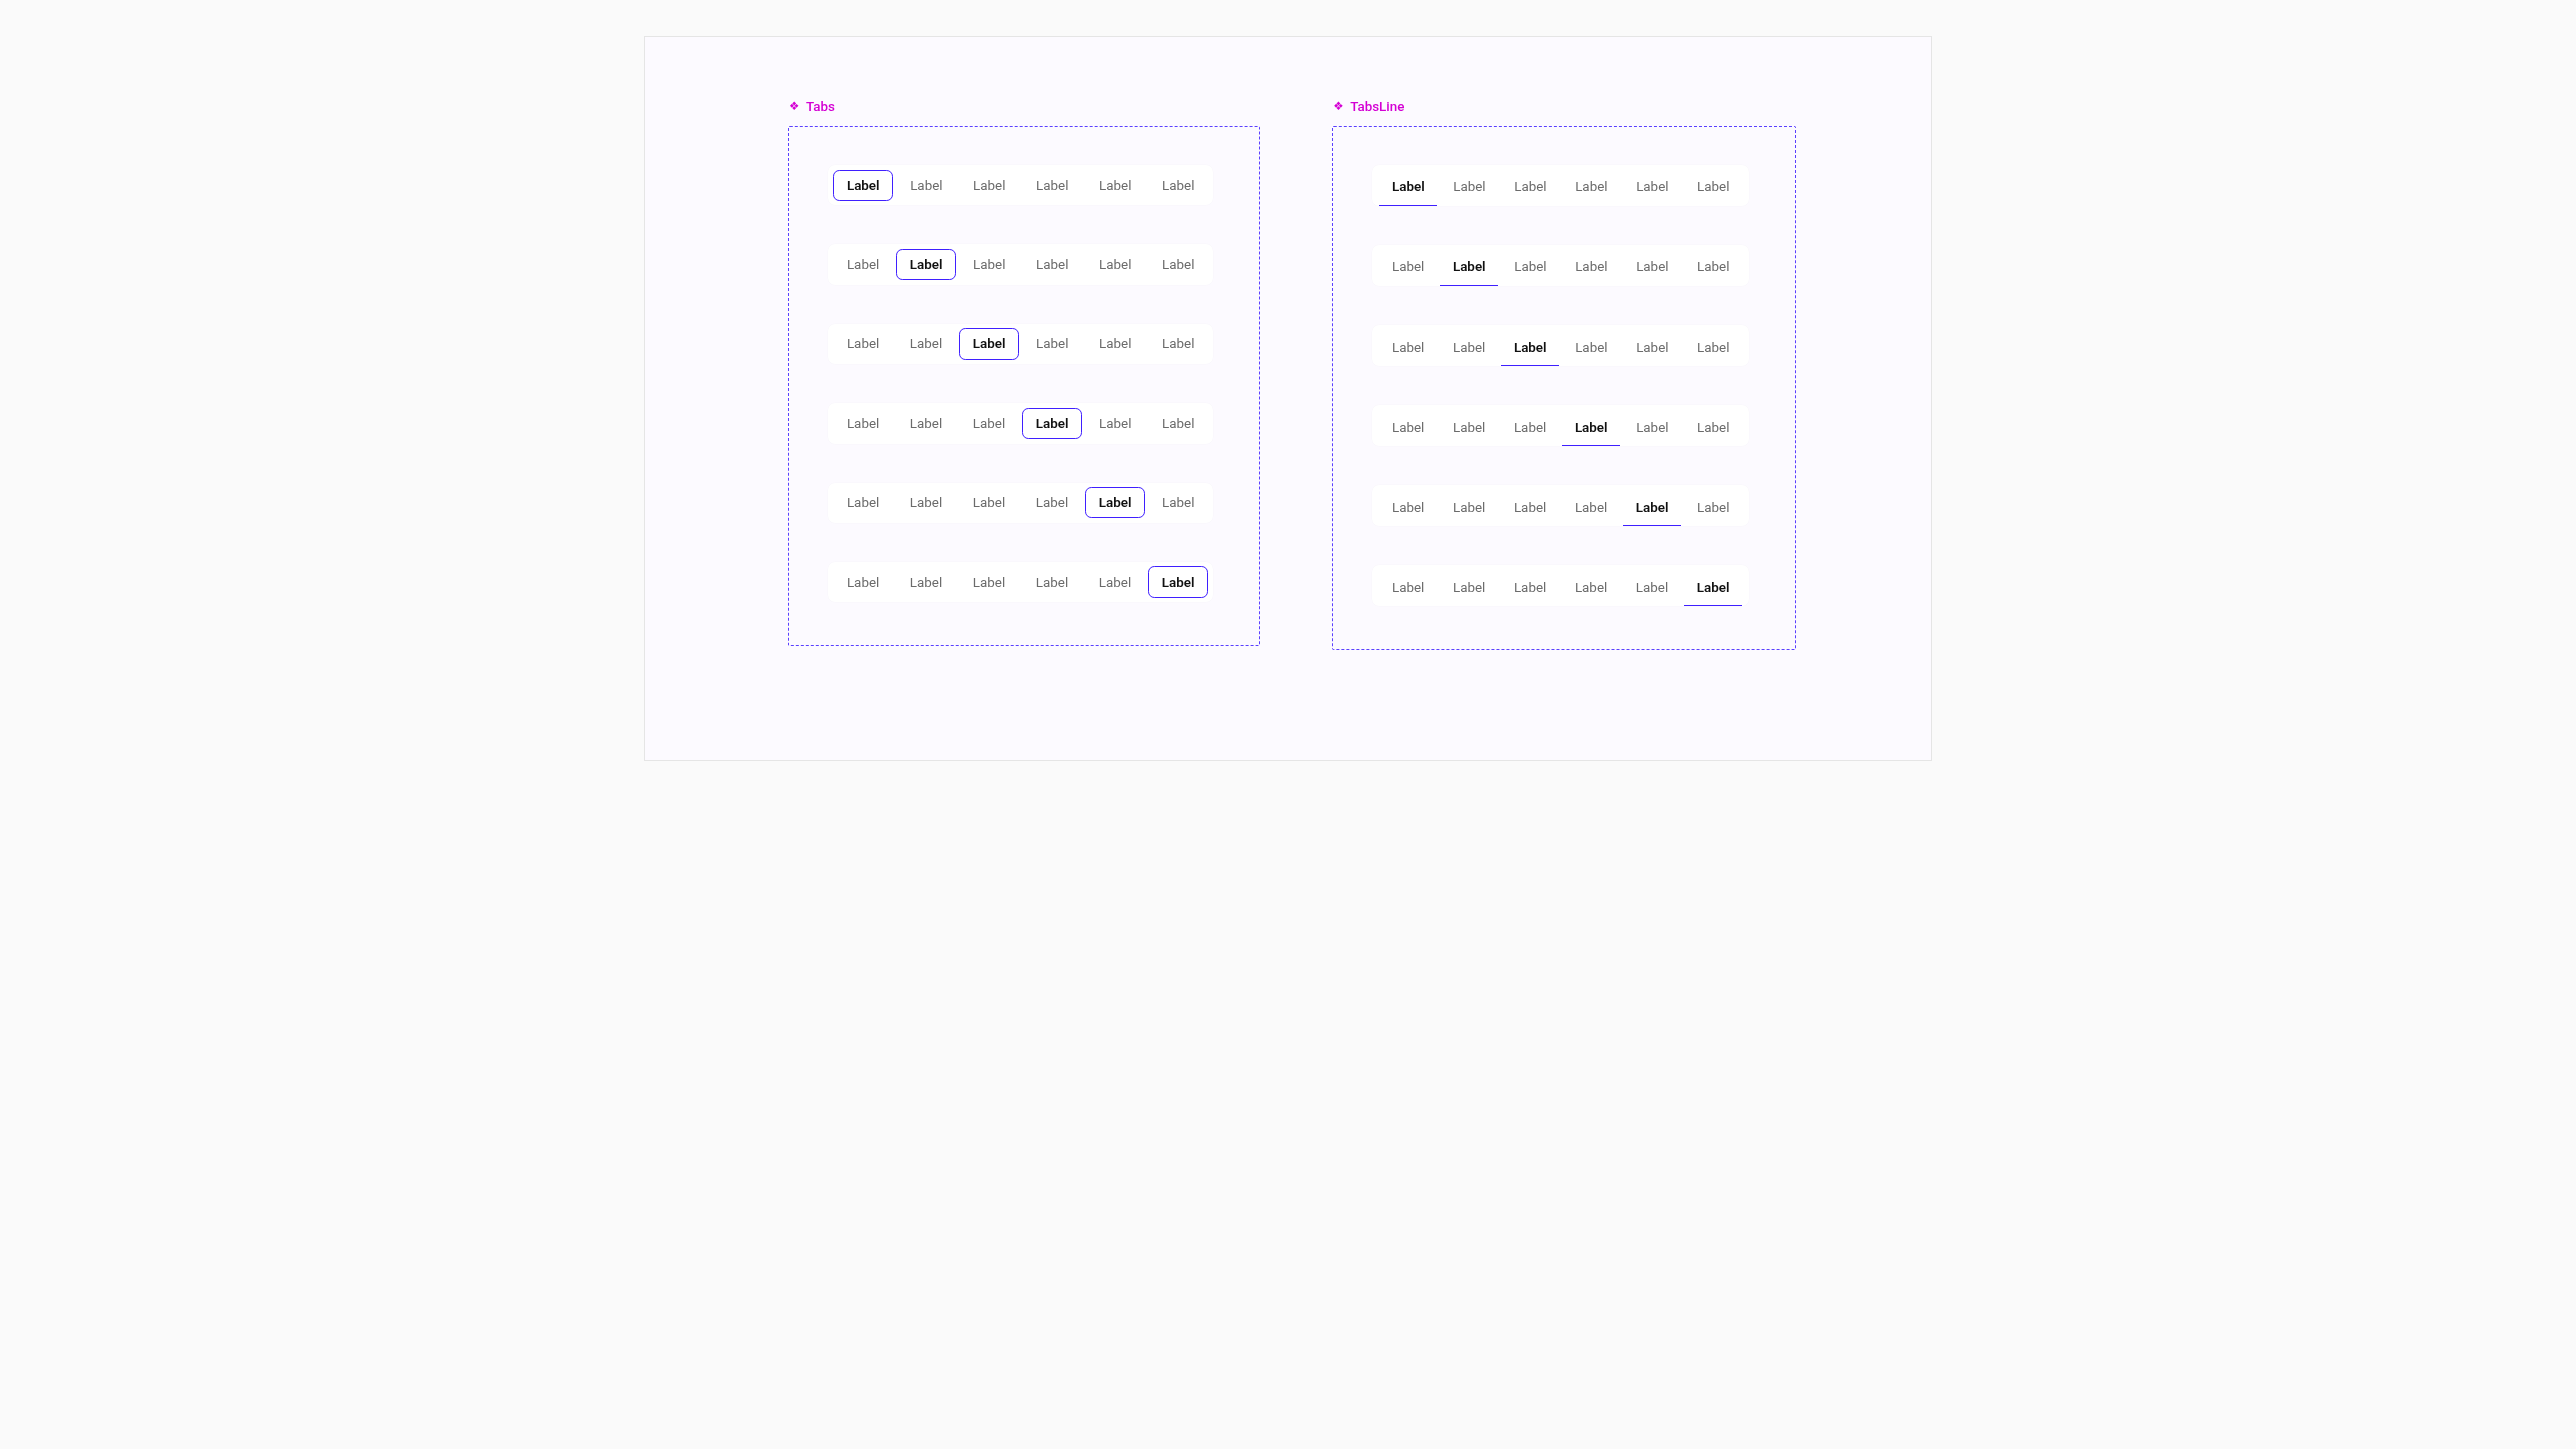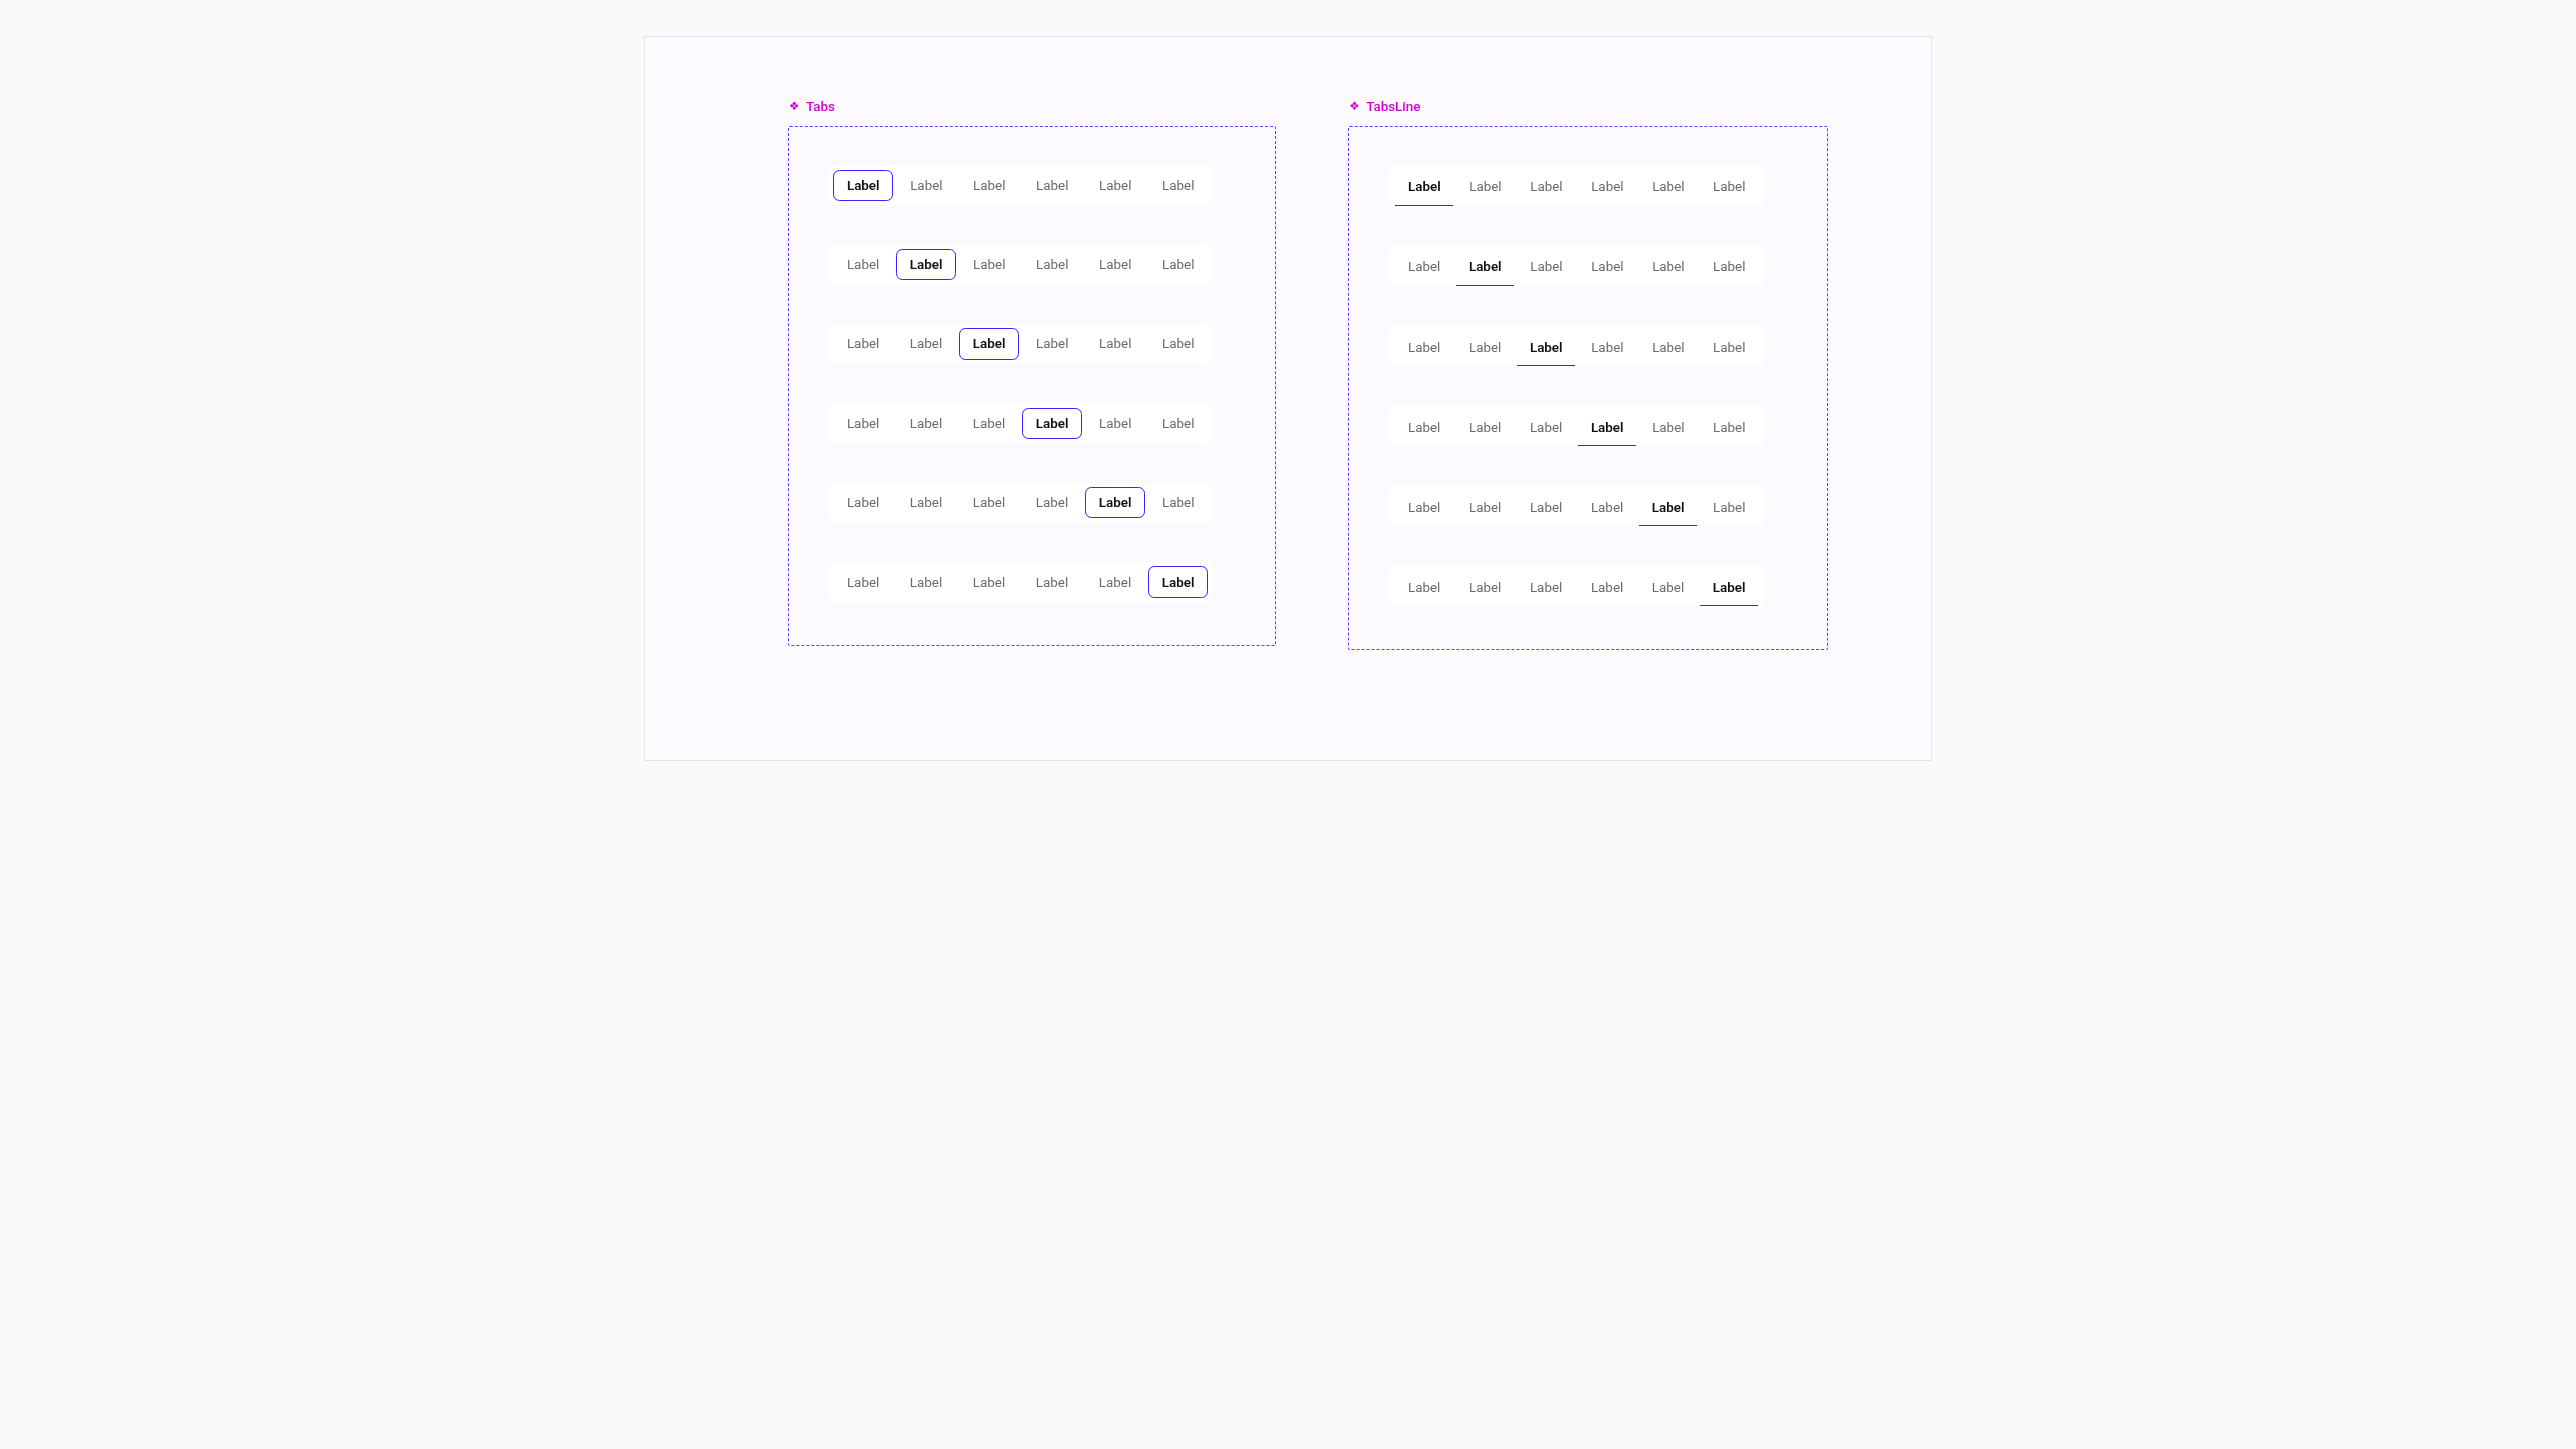--- a/index.html
+++ b/index.html
@@ -38,21 +38,21 @@
   .diamond-icon {
     width: 12.5px; height: 12.5px;
     display: inline-flex; align-items: center; justify-content: center;
     color: #d400d4;
     font-size: 11.6px;
     line-height: 1;
   }
   .dashed-box {
     border: 1.3px dashed #5a3fff;
     border-radius: 1.8px;
-    padding: 38px 62px 43px 39px;
+    padding: 38px 46px 43px 39px;
     background: transparent;
     display: flex;
     flex-direction: column;
     gap: 39px;
   }
   .tab-row {
     background: #ffffff;
     border-radius: 7.2px;
     padding: 4.5px 5.4px;
     display: flex;

